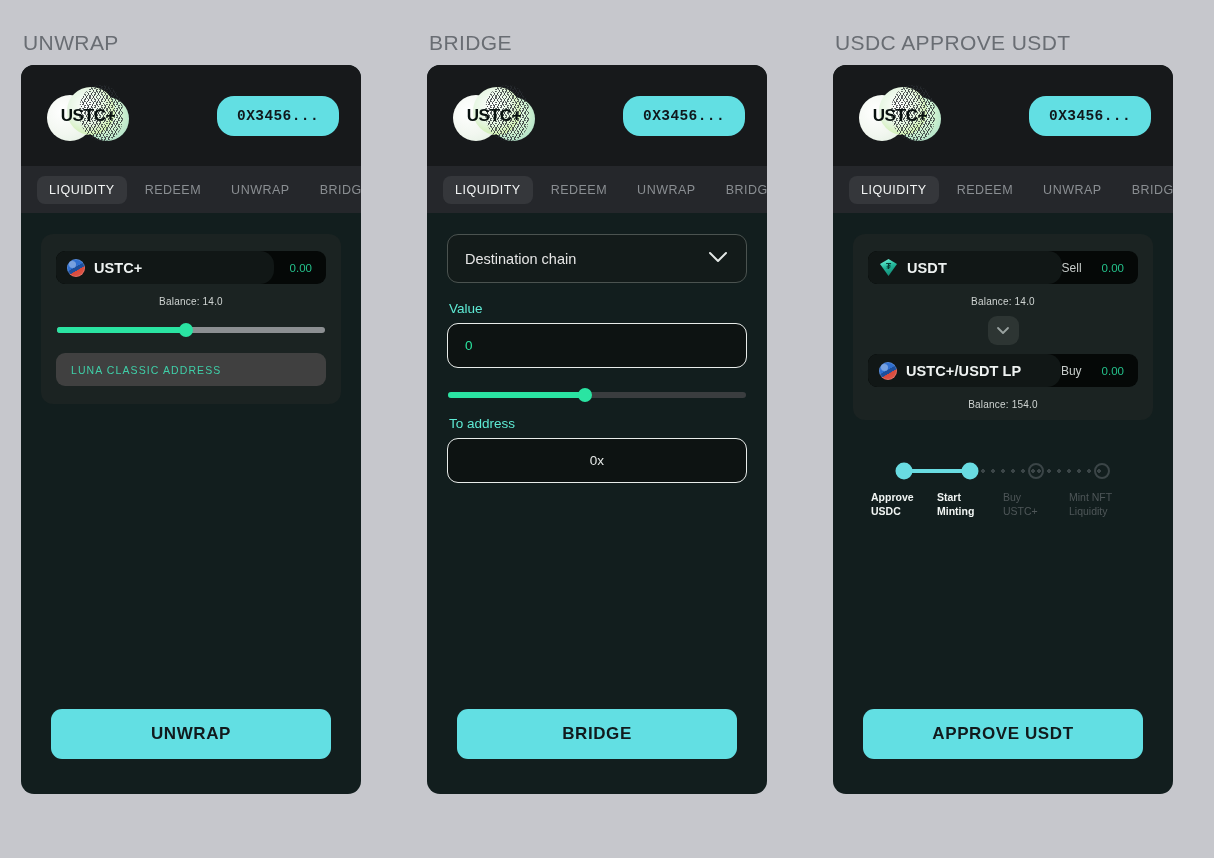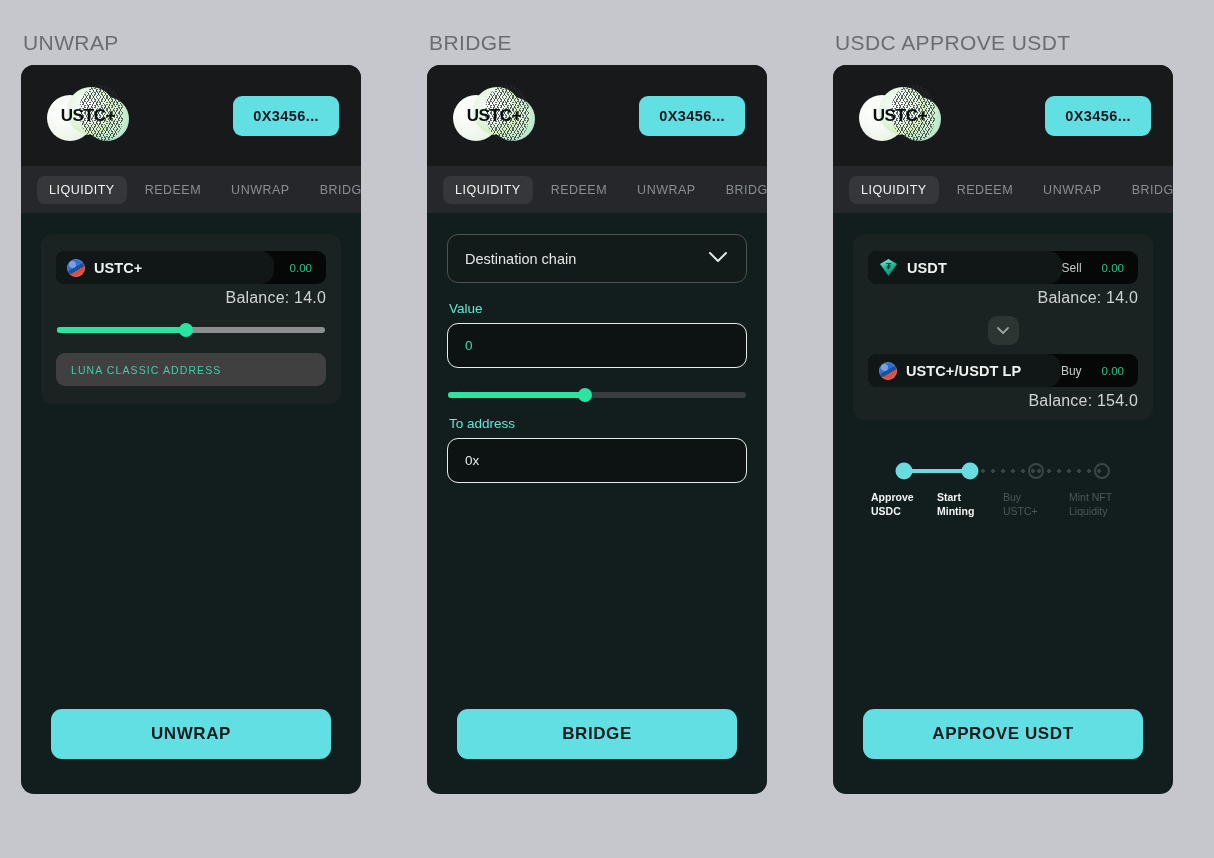--- a/index.html
+++ b/index.html
@@ -101,24 +101,24 @@
     letter-spacing: -0.3px;
   }
 
   .wallet-btn {
     background: #62dfe3;
     color: #10181c;
     font-size: 14.5px;
     font-weight: 700;
     letter-spacing: 0.4px;
     border: none;
-    border-radius: 9px;
+    border-radius: 17px;
     padding: 12px 20px;
     cursor: pointer;
-    font-family: Liberation Sans, sans-serif;
+    font-family: Liberation Mono, monospace;
   }
 
   
   .tabs {
     height: 47px;
     background: #25272b;
     display: flex;
     align-items: center;
     padding-left: 16px;
     gap: 6px;
@@ -219,24 +219,24 @@
   .gem {
     width: 17px; height: 17px;
     background: linear-gradient(160deg, #7fffe4 0%, #22b79a 45%, #0e7d6b 100%);
     clip-path: polygon(50% 0%, 100% 30%, 50% 100%, 0% 30%);
     display: flex; align-items: flex-start; justify-content: center;
     font-size: 8.5px; color: #063b33; font-weight: 700;
     padding-top: 2px;
   }
 
   .balance {
-    text-align: right;
-    font-size: 16px;
+    text-align: center;
+    font-size: 10px;
     color: #cfd4d2;
-    margin-top: 5px;
+    margin-top: 12px;
     letter-spacing: 0.2px;
   }
 
   
   .slider {
     position: relative;
     height: 6px;
     background: #8c8f92;
     border-radius: 4px;
     margin: 20px 1px 0 1px;
@@ -313,21 +313,21 @@
     height: 45px;
     width: 100%;
     background: #0d1312;
     border: 1.4px solid #e8ecea;
     border-radius: 11px;
     padding: 0 17px;
     font-size: 13.5px;
     font-family: inherit;
     color: #2ae49f;
   }
-  .text-input.plain { color: #e4e8e6; }
+  .text-input.plain { color: #e4e8e6; text-align: center; }
   .text-input::placeholder { color: #2ae49f; }
   .text-input.plain::placeholder { color: #e4e8e6; }
 
   
   .stepper {
     margin-top: 42px;
     padding: 0 18px;
   }
   .stepper-track {
     position: relative;

